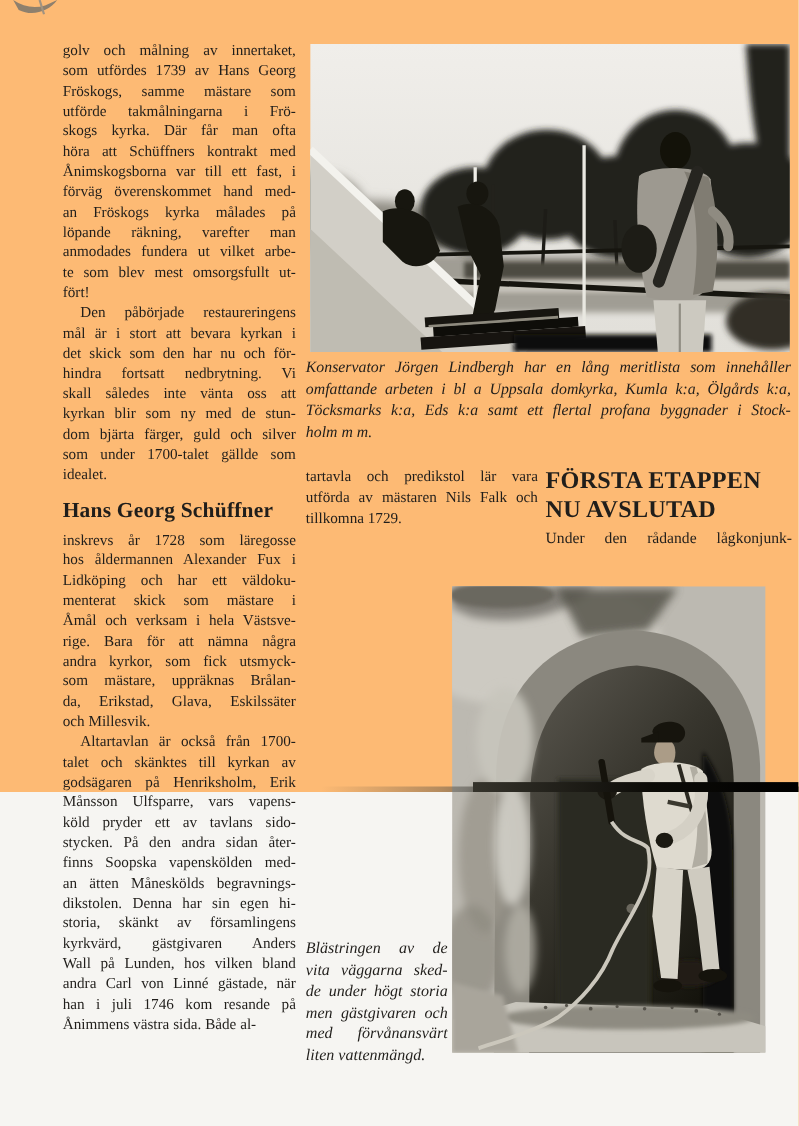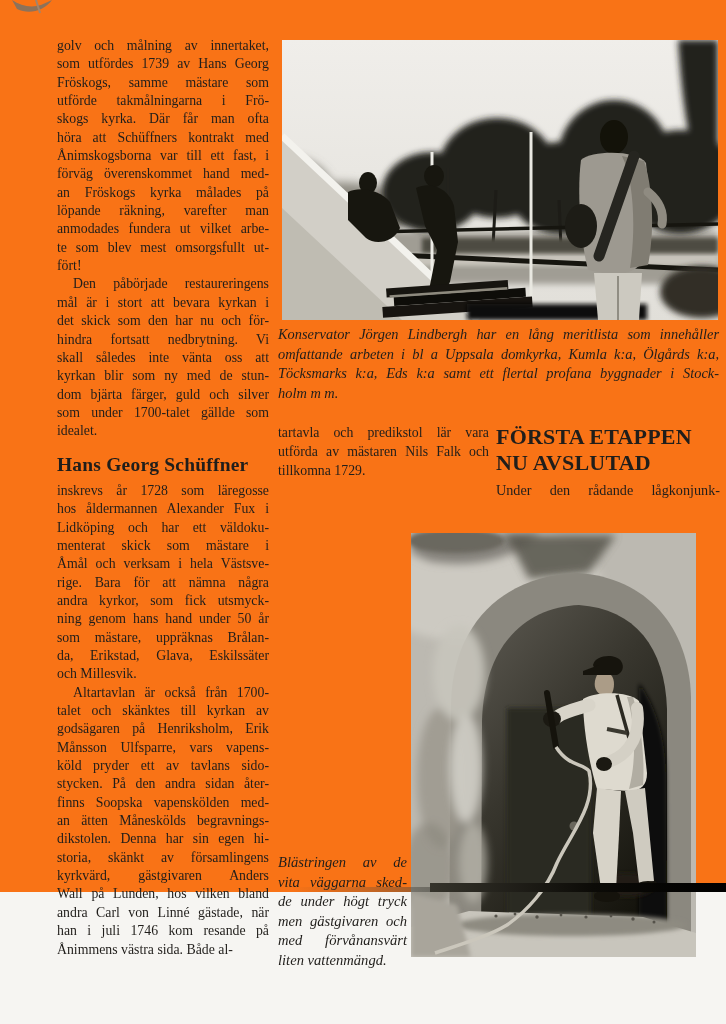--- a/index.html
+++ b/index.html
@@ -1,18 +1,18 @@
 <!DOCTYPE html>
 <html><head>
 <meta charset="utf-8">
 <style>
   html,body{margin:0;padding:0;}
   body{width:726px;height:1024px;background:#f6f5f2;overflow:hidden;}
   .page{
-    position:relative;width:726px;height:892px;background:#f97316;
+    position:relative;width:726px;height:720px;background:#fdba74;
     font-family:"Liberation Serif","DejaVu Serif",serif;color:#201e1b;
   }
   
   .tline{text-align:justify;text-align-last:justify;}
   .tline-last{text-align-last:left;}
   
   .left-col{position:absolute;left:57px;top:37px;width:212px;
     font-size:13.8px;line-height:18.35px;}
   .subhead{font-size:19.5px;font-weight:bold;margin:15px 0 8px 0;letter-spacing:.2px;}
   
@@ -80,21 +80,20 @@
       </div>
     <h2 class="subhead">Hans Georg Schüffner</h2>
     <div class="para">
         <div class="tline">inskrevs år 1728 som läregosse</div>
         <div class="tline">hos åldermannen Alexander Fux i</div>
         <div class="tline">Lidköping och har ett väldoku-</div>
         <div class="tline">menterat skick som mästare i</div>
         <div class="tline">Åmål och verksam i hela Västsve-</div>
         <div class="tline">rige. Bara för att nämna några</div>
         <div class="tline">andra kyrkor, som fick utsmyck-</div>
-        <div class="tline">ning genom hans hand under 50 år</div>
         <div class="tline">som mästare, uppräknas Brålan-</div>
         <div class="tline">da, Erikstad, Glava, Eskilssäter</div>
         <div class="tline tline-last">och Millesvik.</div>
       </div>
     <div class="para">
         <div class="tline" style="text-indent: 16px;">Altartavlan är också från 1700-</div>
         <div class="tline">talet och skänktes till kyrkan av</div>
         <div class="tline">godsägaren på Henriksholm, Erik</div>
         <div class="tline">Månsson Ulfsparre, vars vapens-</div>
         <div class="tline">köld pryder ett av tavlans sido-</div>
@@ -268,21 +267,21 @@
       <path d="M214,258 L222,300 L228,350 L243,348 L238,296 L234,255 Z" fill="#cfcbc0"></path>
       <ellipse cx="196" cy="363" rx="13" ry="6" fill="#15130c"></ellipse>
       <ellipse cx="237" cy="354" rx="13" ry="6" fill="#15130c"></ellipse>
       <path d="M145,214 C158,234 172,230 178,238 C186,272 160,300 146,330 C136,356 116,378 96,392 C76,404 48,412 24,420" stroke="#cbc7bc" stroke-width="3.5" fill="none"></path>
     </svg>
   </div>
 
   <div class="caption2">
       <div class="tline">Blästringen av de</div>
       <div class="tline">vita väggarna sked-</div>
-      <div class="tline">de under högt tryck</div>
+      <div class="tline">de under högt storia</div>
       <div class="tline">men gästgivaren och</div>
       <div class="tline">med förvånansvärt</div>
       <div class="tline tline-last">liten vattenmängd.</div>
     </div>
 
   <div class="bottom-bar"></div>
   <div class="bottom-bar-dark"></div>
 
 </div>
 

